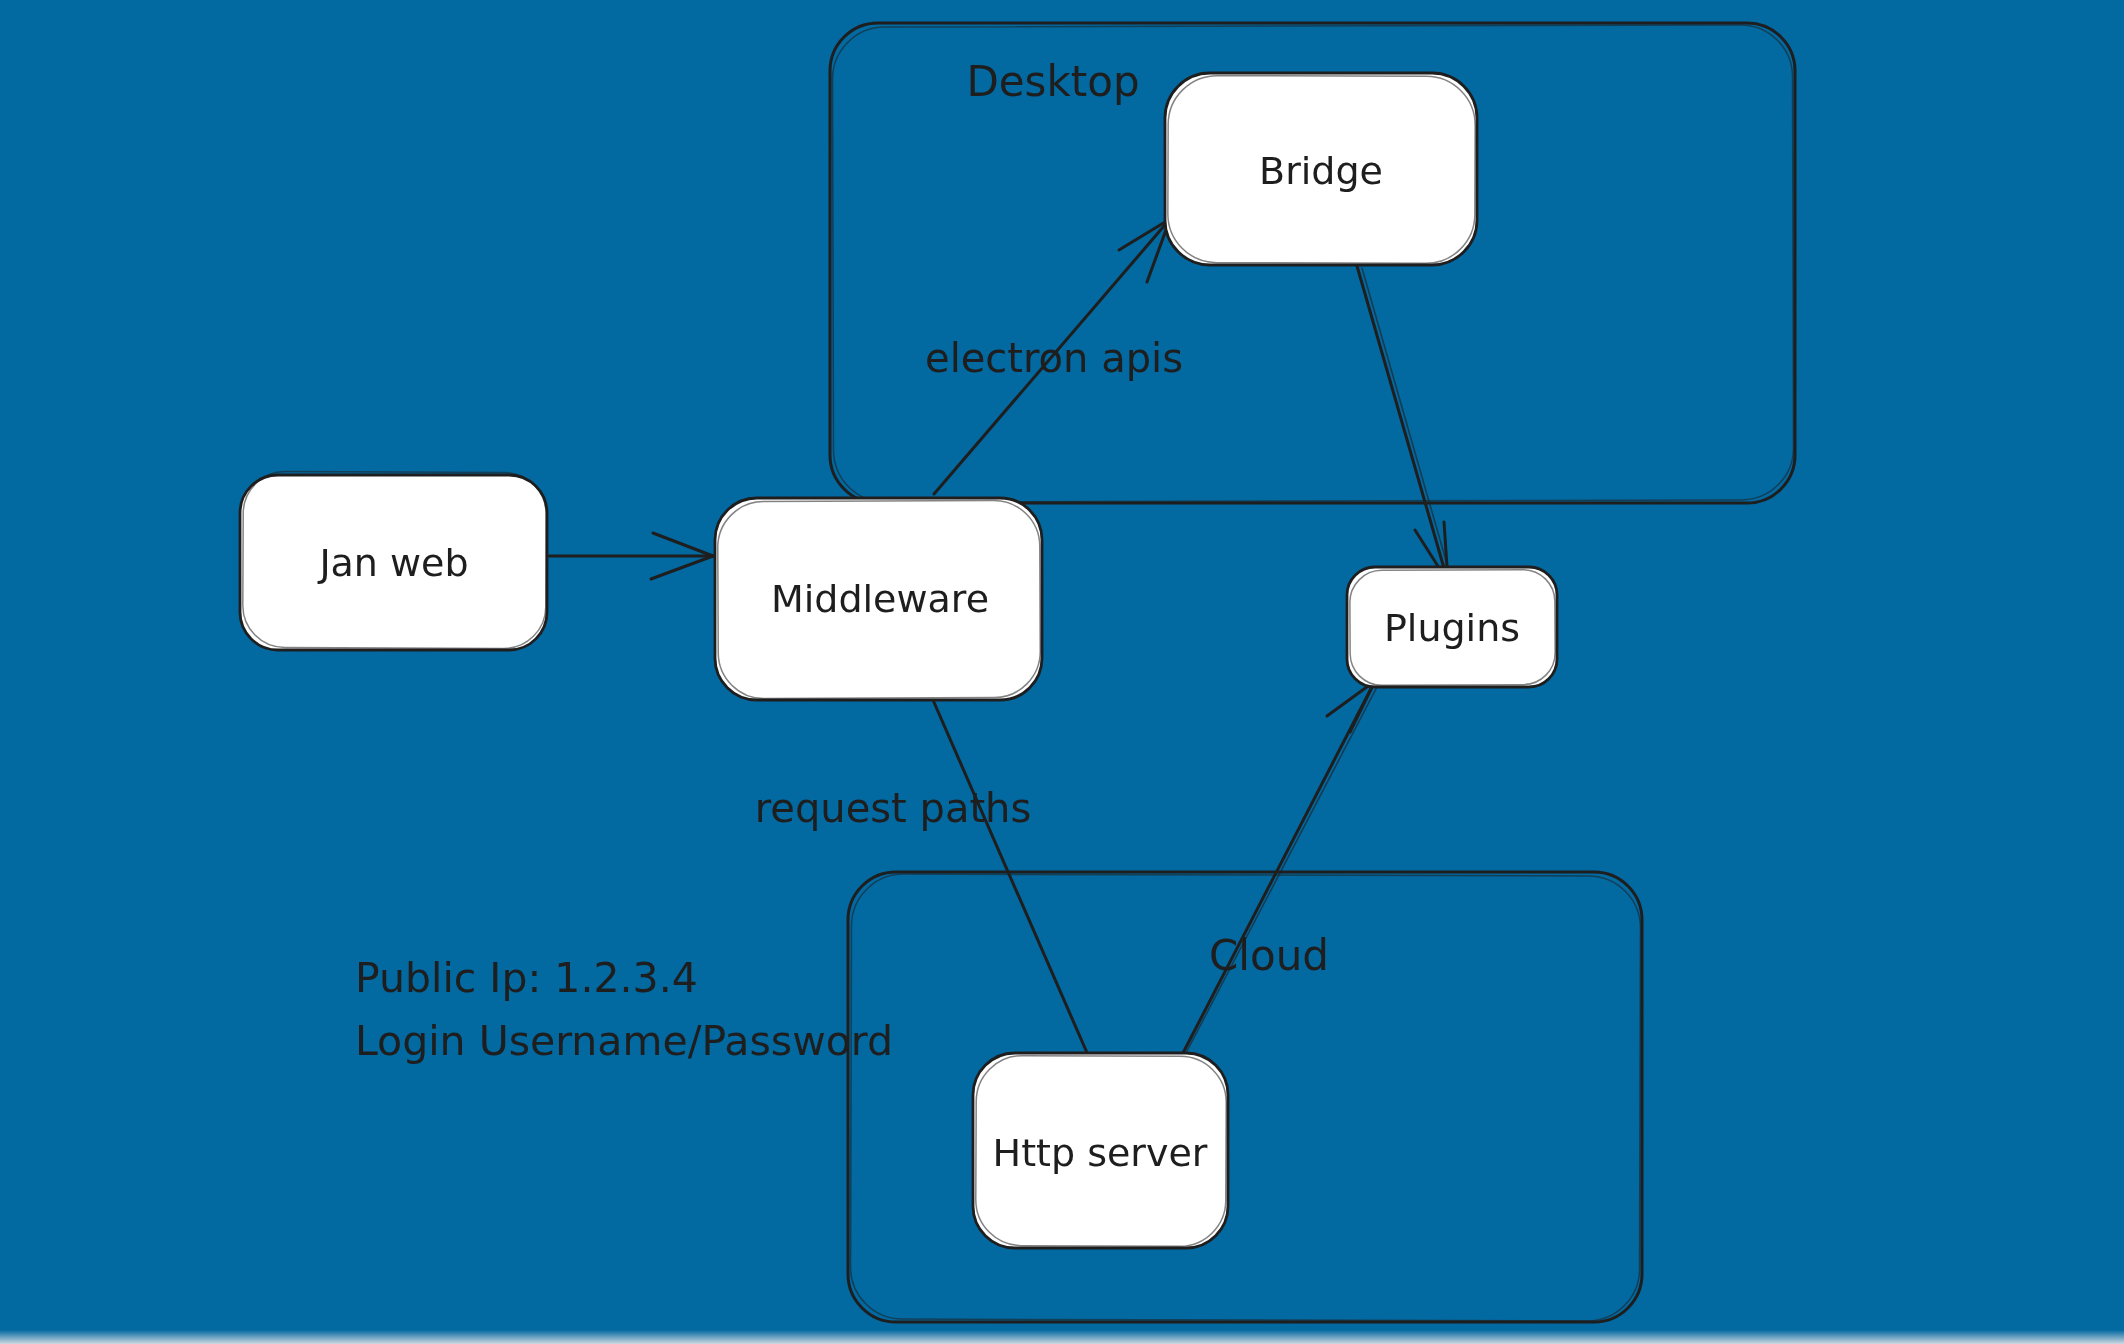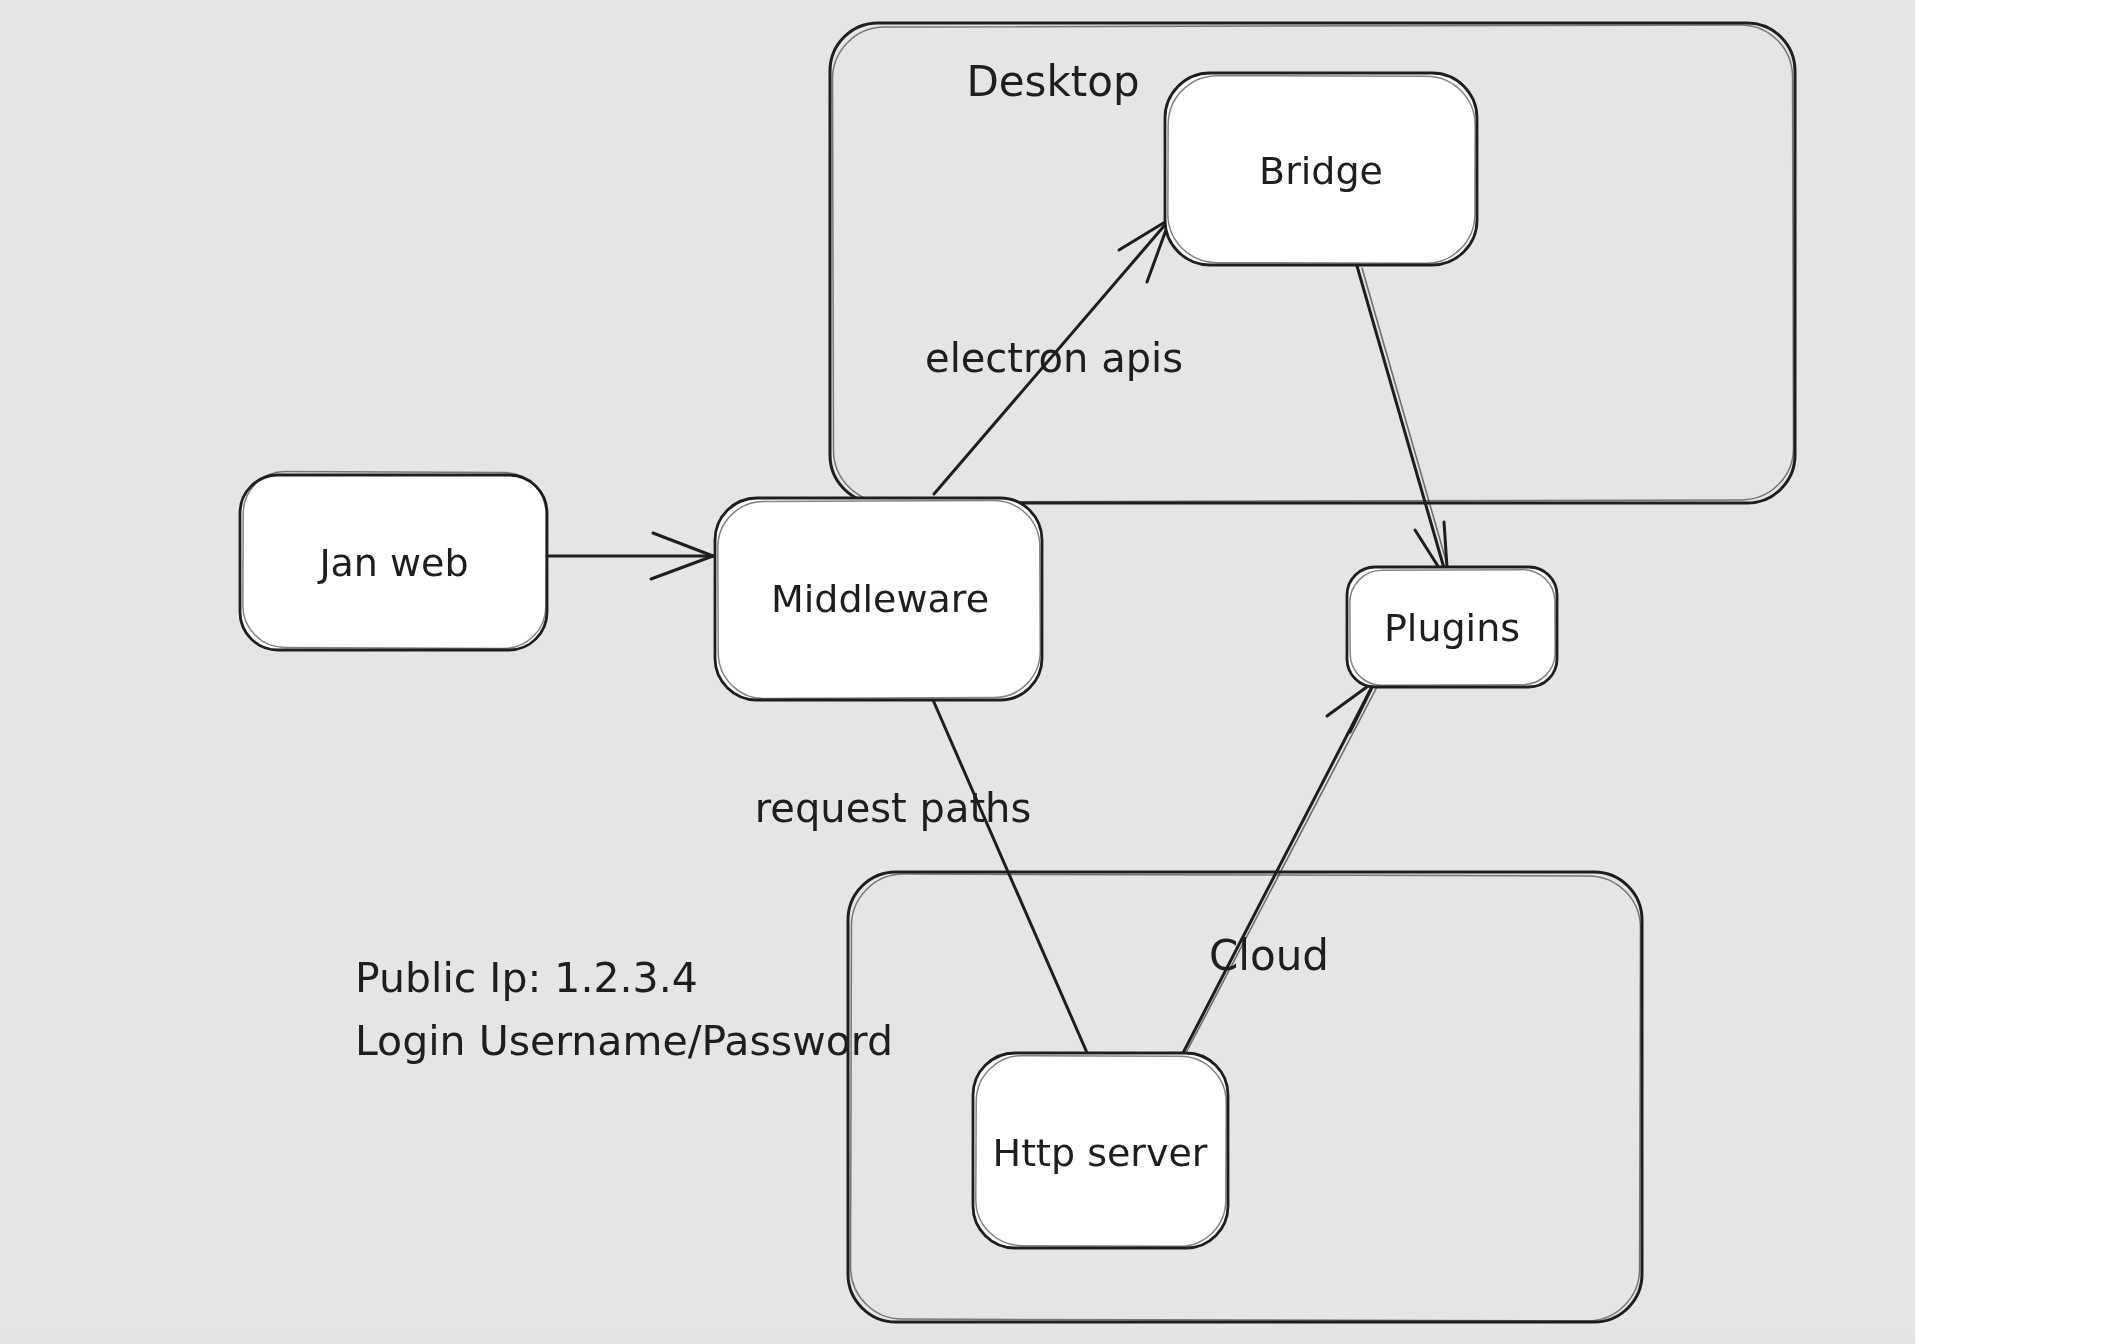--- a/index.html
+++ b/index.html
@@ -6,23 +6,23 @@
     margin: 0;
     padding: 0;
     width: 2124px;
     height: 1344px;
     background: #ffffff;
     overflow: hidden;
     font-family: "DejaVu Sans", "Liberation Sans", sans-serif;
   }
   .stage {
     position: relative;
-    width: 1915px;
+    width: 2124px;
     height: 1344px;
-    background: #e5e5e5;
+    background: #0369a1;
     text-align: right;
   }
   svg.diagram {
     position: absolute;
     left: 0;
     top: 0;
     display: block;
   }
   .sketch {
     fill: #ffffff;

